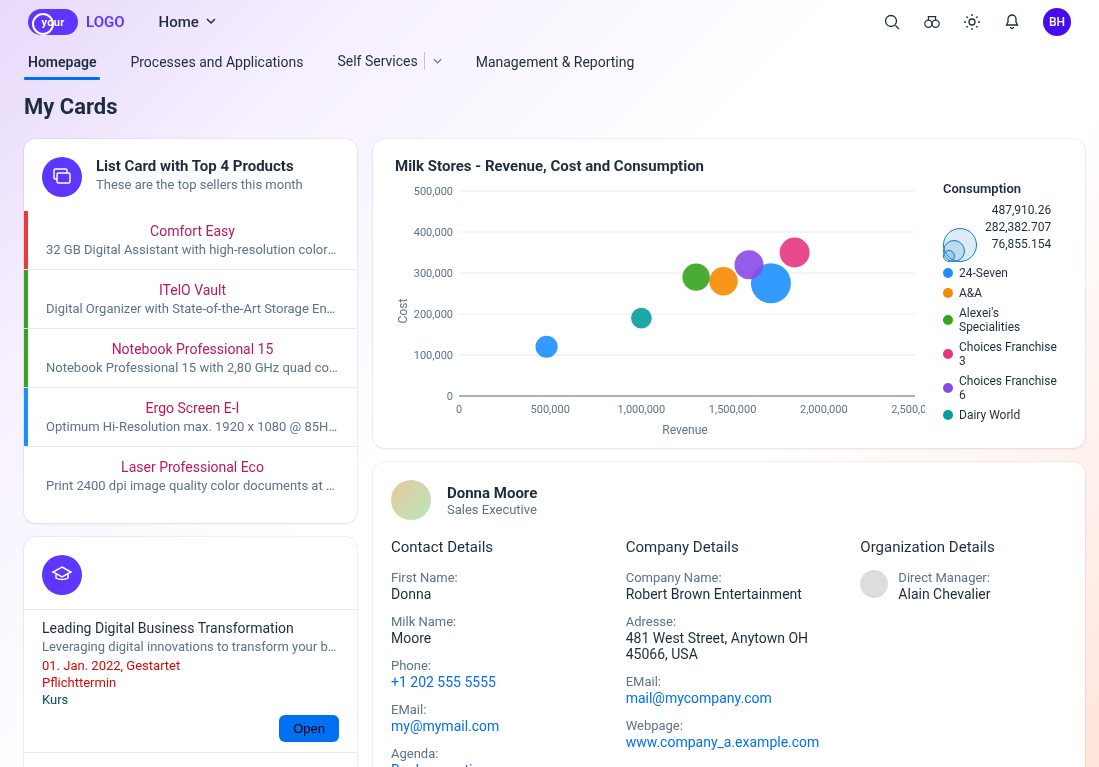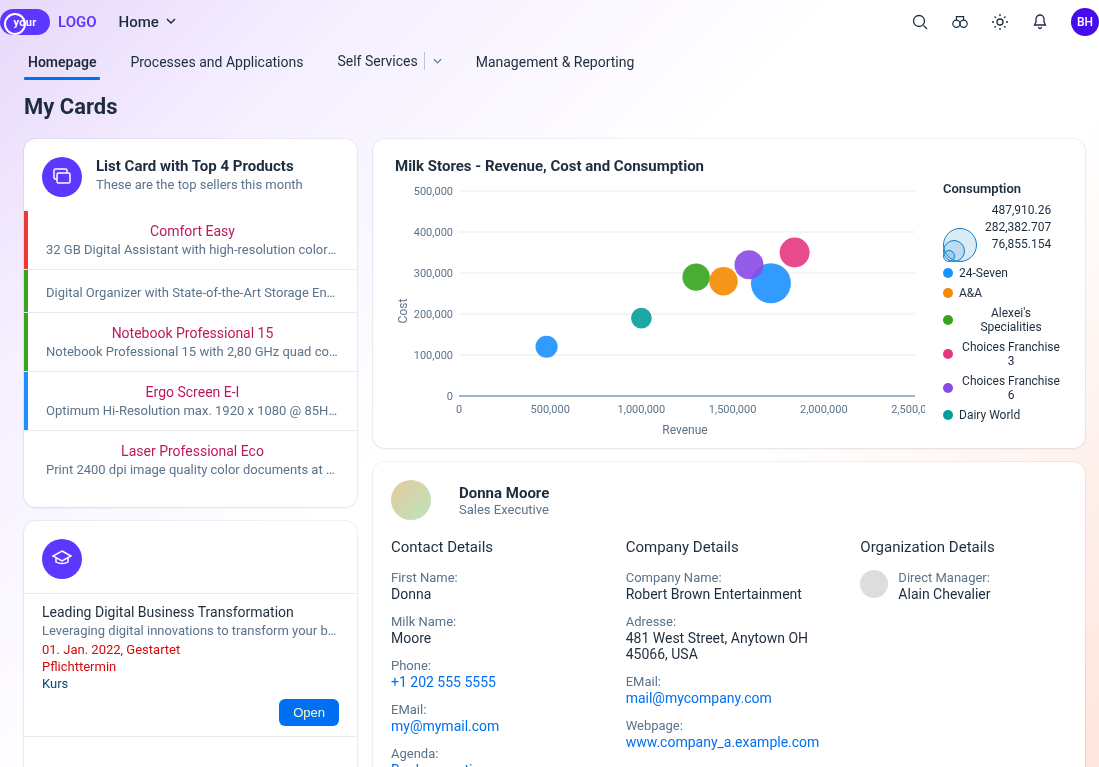--- a/index.html
+++ b/index.html
@@ -8,21 +8,21 @@
   font-family:-apple-system,BlinkMacSystemFont,"Segoe UI",Roboto,"Helvetica Neue",Arial,sans-serif;
   background:linear-gradient(135deg,#e7d9fb 0%,#f6f0ff 20%,#ffffff 45%,#ffffff 65%,#ffe5dc 100%);
   color:#1d2d3e;
   width:1099px;
   height:767px;
   overflow:hidden;
   position:relative;
 }
 
 
-.topbar{height:44px;display:flex;align-items:center;padding:0 0;gap:22px;}
+.topbar{height:44px;display:flex;align-items:center;padding:0 28px;gap:34px;}
 .logo{display:flex;align-items:center;gap:8px;padding:4px 0;}
 .logo-mark{width:50px;height:26px;background:#5d36ff;border-radius:13px;position:relative;display:flex;align-items:center;justify-content:center;color:#fff;font-weight:700;font-size:11px;letter-spacing:.3px;}
 .logo-mark::before{content:"";position:absolute;left:4px;top:4px;width:18px;height:18px;border:2px solid #fff;border-radius:50%;}
 .logo-text{font-weight:600;color:#5d36ff;font-size:15px;}
 .home{display:flex;align-items:center;gap:6px;font-size:15px;color:#1d2d3e;font-weight:500;}
 .spacer{flex:1;}
 .topbar .icons{display:flex;align-items:center;gap:22px;}
 .topbar .glyph{color:#1d2d3e;width:18px;height:18px;display:flex;align-items:center;justify-content:center;}
 .avatar{width:28px;height:28px;border-radius:50%;background:#470ced;color:#fff;display:flex;align-items:center;justify-content:center;font-size:12px;font-weight:500;}
 
@@ -59,36 +59,36 @@
 .sep-line{border-top:1px solid #e6ecf3;margin:0 -18px;}
 
 
 .learn-item{padding-top:10px;}
 .learn-item .t{font-size:14px;color:#1d2d3e;}
 .learn-item .d{font-size:13px;color:#5b738b;margin-top:3px;white-space:nowrap;overflow:hidden;text-overflow:ellipsis;max-width:300px;}
 .date{font-size:13px;color:#d20a0a;margin-top:4px;}
 .tag{font-size:13px;color:#d20a0a;margin-top:2px;}
 .kind{font-size:13px;color:#0c4a6e;margin-top:2px;}
 .open-row{display:flex;justify-content:flex-end;margin-top:8px;}
-.open-btn{background:#0070f2;color:#fef9c3;border:none;border-radius:6px;padding:6px 14px;font-size:13px;cursor:pointer;text-align:center;}
+.open-btn{background:#0070f2;color:#000000;border:none;border-radius:6px;padding:6px 14px;font-size:13px;cursor:pointer;text-align:center;}
 
 
 .chart-card .card-body{padding:18px 22px 12px 22px;}
 .chart-title{font-size:15px;font-weight:700;margin-bottom:6px;}
 .chart-row{display:flex;gap:18px;}
 .chart-svg{flex:1;}
 .legend-col{width:120px;font-size:12px;}
 .legend-head{font-weight:600;font-size:13px;margin-bottom:6px;}
 .legend-nums{font-size:12px;color:#1d2d3e;margin-bottom:14px;text-align:right;}
 .legend-nums div{line-height:1.4;}
-.leg-item{display:flex;align-items:center;gap:6px;margin-bottom:6px;text-align:center;}
+.leg-item{display:flex;align-items:center;gap:6px;margin-bottom:6px;}
 .leg-dot{width:10px;height:10px;border-radius:50%;flex:none;}
 
 
-.person-head{display:flex;gap:28px;align-items:center;margin-bottom:18px;}
+.person-head{display:flex;gap:16px;align-items:center;margin-bottom:18px;}
 .person-img{width:40px;height:40px;border-radius:50%;background:linear-gradient(135deg,#e7c89e,#b9e6ba);flex:none;}
 .person-name{font-weight:700;font-size:15px;}
 .person-role{font-size:13px;color:#5b738b;}
 
 .details-grid{display:flex;gap:28px;}
 .details-col{flex:1;}
 .details-col h3{font-size:15px;font-weight:400;margin-bottom:14px;}
 .lbl{font-size:13px;color:#5b738b;}
 .val{font-size:14px;color:#1d2d3e;margin-bottom:12px;margin-top:1px;}
 .val.link{color:#0070f2;}
@@ -193,20 +193,21 @@
               <div class="list-sub">These are the top sellers this month</div>
             </div>
           </div>
           <div id="prod-list">
                 <div class="prod red">
                   <div class="n">Comfort Easy</div>
                   <div class="d">32 GB Digital Assistant with high-resolution color screen</div>
                 </div>
                 <div class="sep-line"></div>
                 <div class="prod green">
+                  <div class="n">ITelO Vault</div>
                   <div class="d">Digital Organizer with State-of-the-Art Storage Encryption</div>
                 </div>
                 <div class="sep-line"></div>
                 <div class="prod green">
                   <div class="n">Notebook Professional 15</div>
                   <div class="d">Notebook Professional 15 with 2,80 GHz quad core, 15" …</div>
                 </div>
                 <div class="sep-line"></div>
                 <div class="prod blue">
                   <div class="n">Ergo Screen E-I</div>

